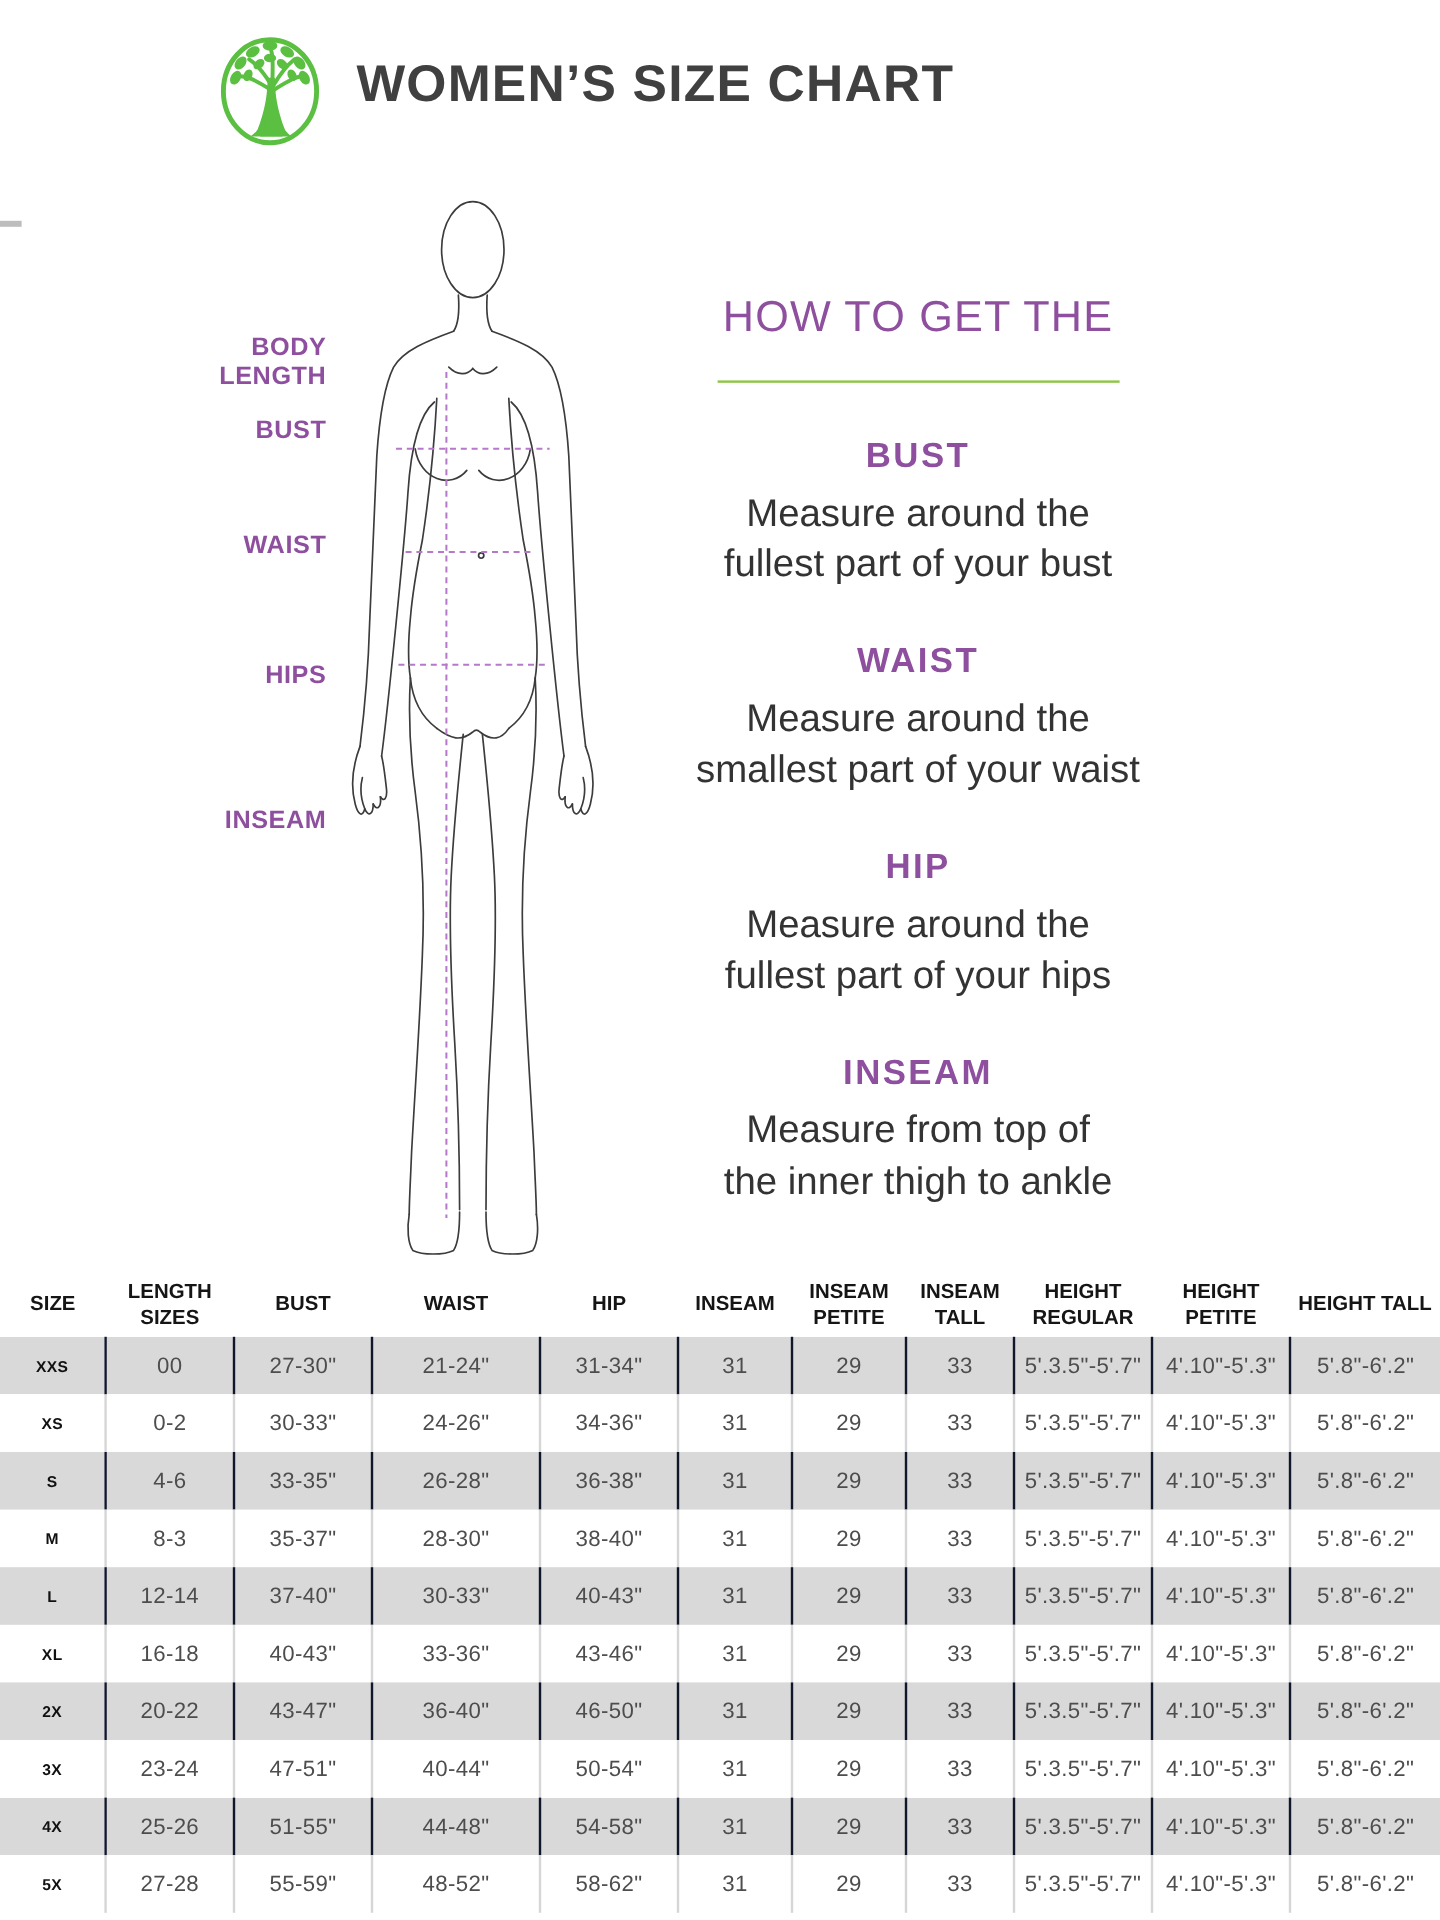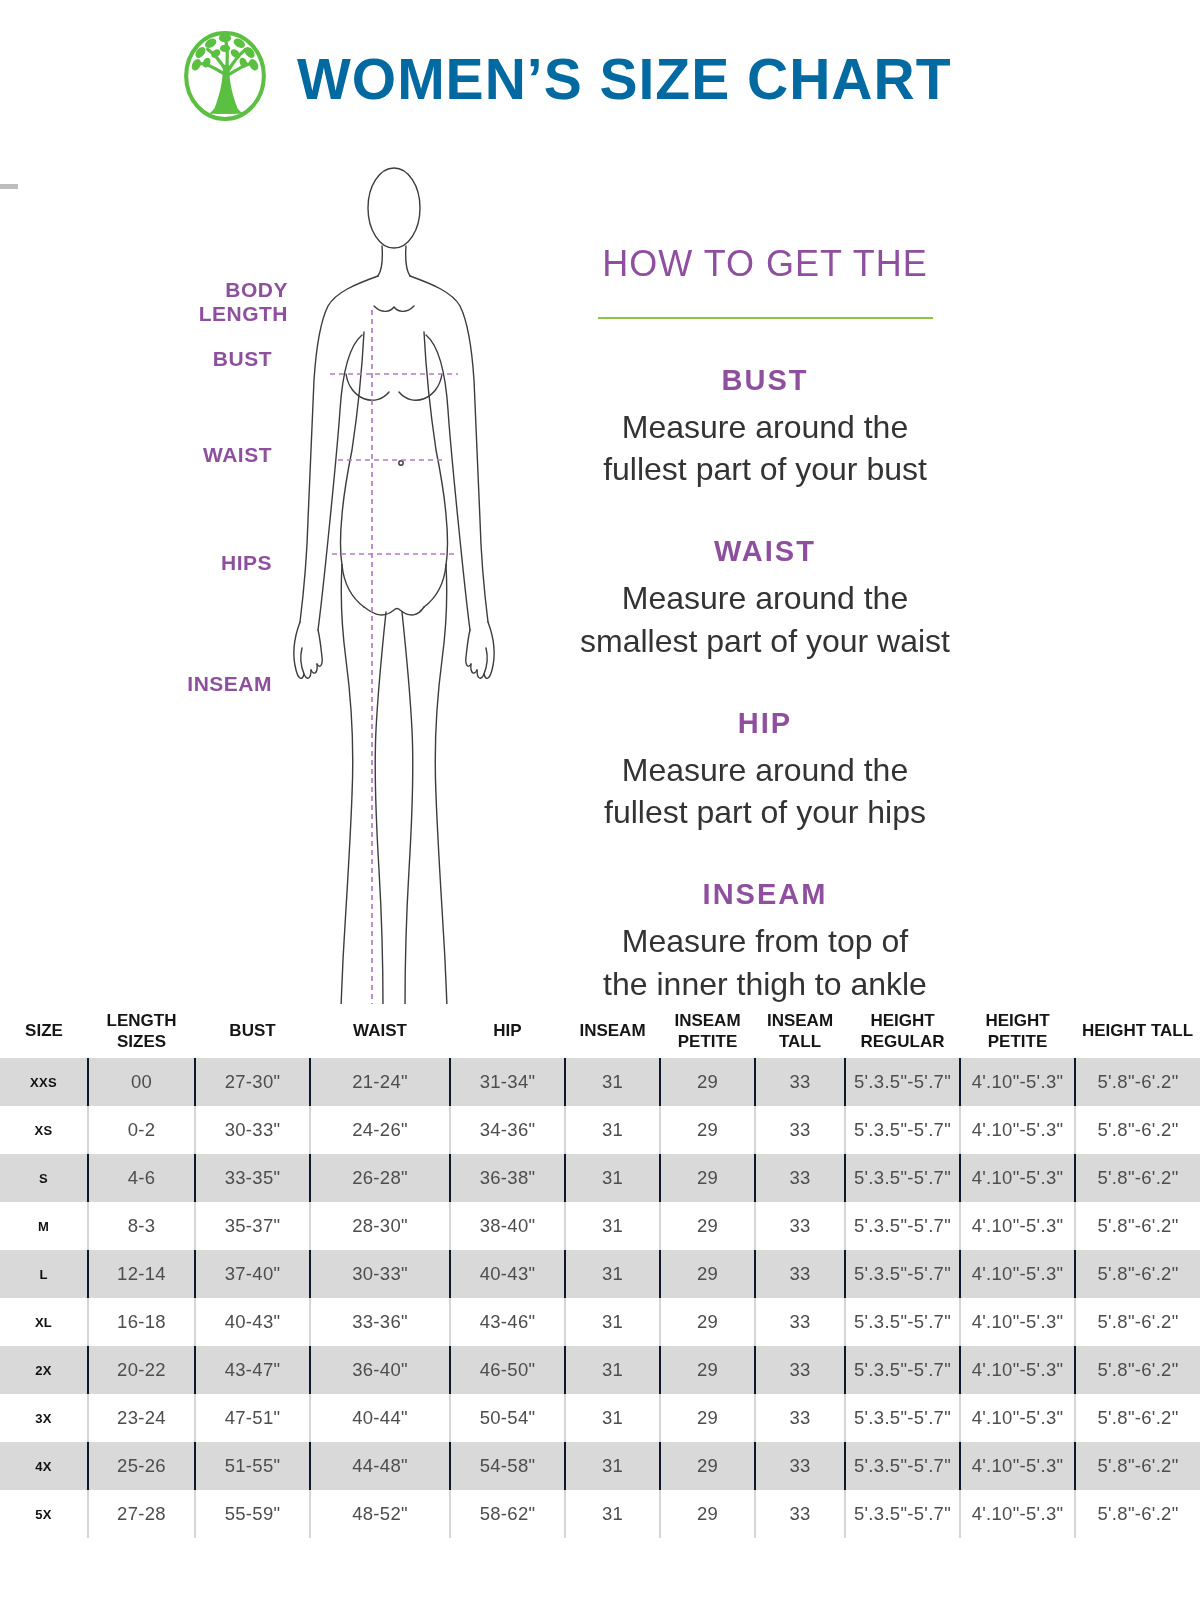--- a/index.html
+++ b/index.html
@@ -5,49 +5,49 @@
   html,body { margin:0; padding:0; background:#fff; }
   .page {
     position:relative; width:1200px; height:1600px; background:#ffffff;
     font-family:"Liberation Sans","DejaVu Sans",sans-serif; overflow:hidden;
   }
 
   
   .logo { position:absolute; left:182px; top:30px; width:86px; height:92px; }
   .page-title {
     position:absolute; left:297px; top:46px; width:700px;
-    font-size:57px; font-weight:bold; color:#0369a1; letter-spacing:1px; white-space:nowrap;
+    font-size:43px; font-weight:bold; color:#404040; letter-spacing:1px; white-space:nowrap;
   }
   .edge-mark { position:absolute; left:0; top:184px; width:18px; height:5px; background:#bdbdbd; }
 
   
   .croquis { position:absolute; left:282px; top:160px; width:232px; height:888px; }
   .fig-label {
     position:absolute; color:#8e4f9f; font-weight:bold; font-size:21px;
     letter-spacing:0.5px; text-align:right; line-height:1.15;
   }
-  .lbl-body-length { left:166px; top:278px; width:122px; }
+  .lbl-body-length { left:150px; top:278px; width:122px; }
   .lbl-bust   { left:60px; top:347px; width:212px; }
   .lbl-waist  { left:60px; top:443px; width:212px; }
   .lbl-hips   { left:60px; top:551px; width:212px; }
   .lbl-inseam { left:60px; top:672px; width:212px; }
 
   
   .howto { position:absolute; left:555px; top:243px; width:420px; text-align:center; }
   .howto-t1 { font-size:36px; font-weight:normal; color:#8e4f9f; letter-spacing:1px; }
   .howto-t2 { font-size:46px; font-weight:bold; color:#53c43b; letter-spacing:3px; margin-top:3px; }
   .howto-line { width:335px; height:2px; background:#8cc645; margin:32px auto 0; }
   .section { margin-top:45px; }
   .section-h { font-size:29px; font-weight:bold; color:#8e4f9f; letter-spacing:2px; }
   .section-p { font-size:32px; color:#333333; line-height:1.32; margin-top:9px; }
   .section-p span { display:block; }
 
   
   .size-table {
-    position:absolute; left:0; top:1004px; width:1200px;
+    position:absolute; left:0; top:1060px; width:1200px;
     border-collapse:collapse; table-layout:fixed;
   }
   .size-table th {
     font-size:17px; font-weight:bold; color:#151515; text-align:center;
     vertical-align:middle; height:46px; padding:4px 3px; line-height:1.25; background:#fff;
   }
   .size-table td {
     font-size:18.5px; color:#4d4d4d; text-align:center; vertical-align:middle;
     height:48px; padding:0 3px; letter-spacing:0.3px; overflow:hidden; white-space:nowrap;
   }

